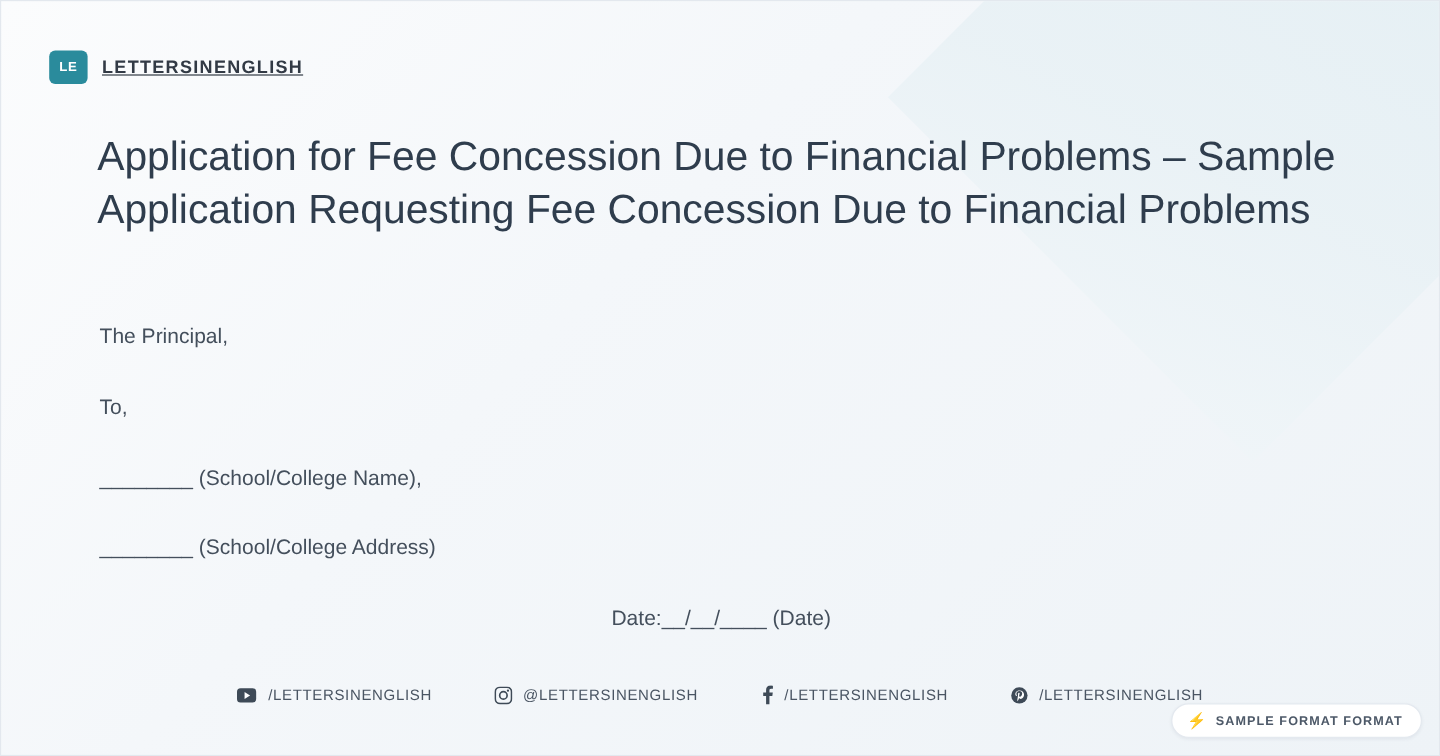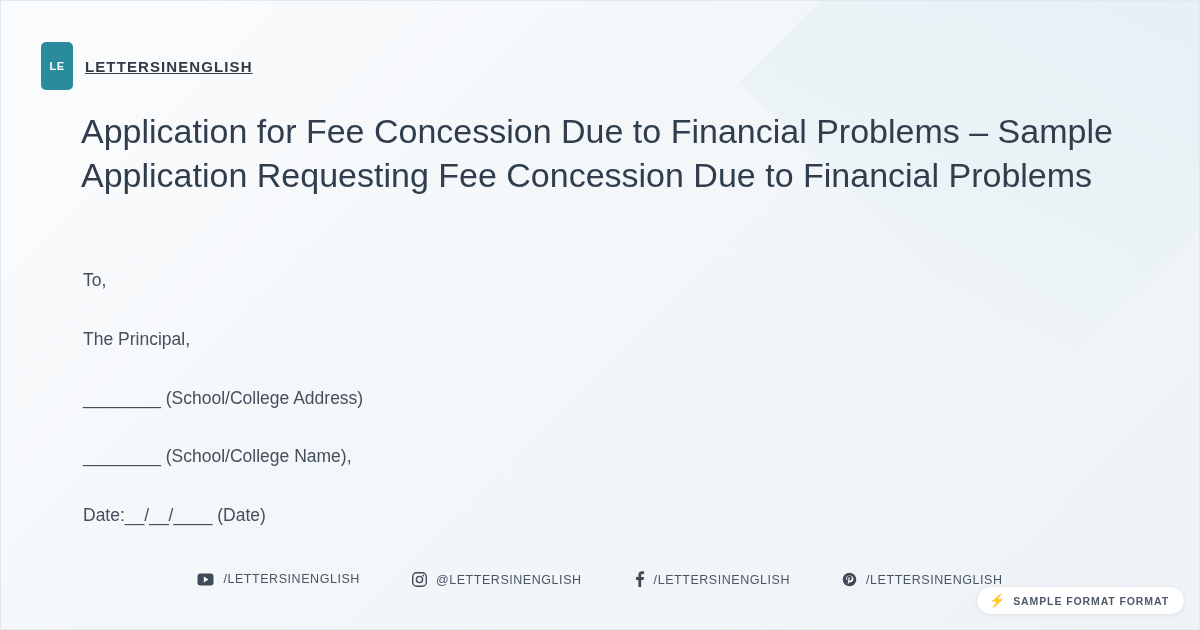--- a/index.html
+++ b/index.html
@@ -26,21 +26,21 @@
     opacity: .85;
     pointer-events: none;
   }
   .brand {
     position: absolute;
     left: 40px; top: 41px;
     display: flex; align-items: center; gap: 12px;
     z-index: 3;
   }
   .brand-mark {
-    width: 32px; height: 48px;
+    width: 32px; height: 28px;
     border-radius: 5px;
     background: #2a8b9c;
     color: #ffffff;
     font-size: 11px;
     font-weight: 700;
     letter-spacing: .5px;
     display: flex; align-items: center; justify-content: center;
   }
   .brand-name {
     font-size: 15px;
@@ -62,32 +62,32 @@
     position: absolute;
     left: 82px; right: 80px; top: 268px;
     z-index: 3;
   }
   .body p {
     font-size: 17.5px;
     line-height: 1.3;
     color: #444f5c;
     margin-bottom: 36px;
   }
-  .body p:last-child { margin-bottom: 0; }
+  .body p:last-child { margin-bottom: 0; text-align: center; }
   .social {
     position: absolute;
     left: 0; right: 0; bottom: 42px;
     display: flex;
     justify-content: center;
     align-items: center;
     gap: 52px;
     z-index: 3;
   }
   .social-item {
-    display: flex; align-items: flex-end; gap: 9px;
+    display: flex; align-items: center; gap: 9px;
     font-size: 12.5px;
     letter-spacing: .55px;
     color: #4a5563;
     font-weight: 400;
   }
   .social-item svg { display: block; }
   .badge {
     position: absolute;
     right: 14px; bottom: 14px;
     display: flex; align-items: center; gap: 7px;
@@ -112,24 +112,24 @@
   <div class="deco"></div>
 
   <div class="brand">
     <div class="brand-mark">LE</div>
     <div class="brand-name">LETTERSINENGLISH</div>
   </div>
 
   <h1 class="title">Application for Fee Concession Due to Financial Problems – Sample Application Requesting Fee Concession Due to Financial Problems</h1>
 
   <div class="body">
+    <p>The Principal,</p>
     <p>To,</p>
-    <p>The Principal,</p>
+    <p>________ (School/College Name),</p>
     <p>________ (School/College Address)</p>
-    <p>________ (School/College Name),</p>
     <p>Date:__/__/____ (Date)</p>
   </div>
 
   <div class="social">
 
     <div class="social-item">
       <span>
         <svg width="17" height="13" viewBox="0 0 17 13" fill="none">
           <rect x="0.5" y="0.5" width="16" height="12" rx="3" fill="#3e4a57"></rect>
           <path d="M6.8 3.6l4.6 2.9-4.6 2.9z" fill="#ffffff"></path>

